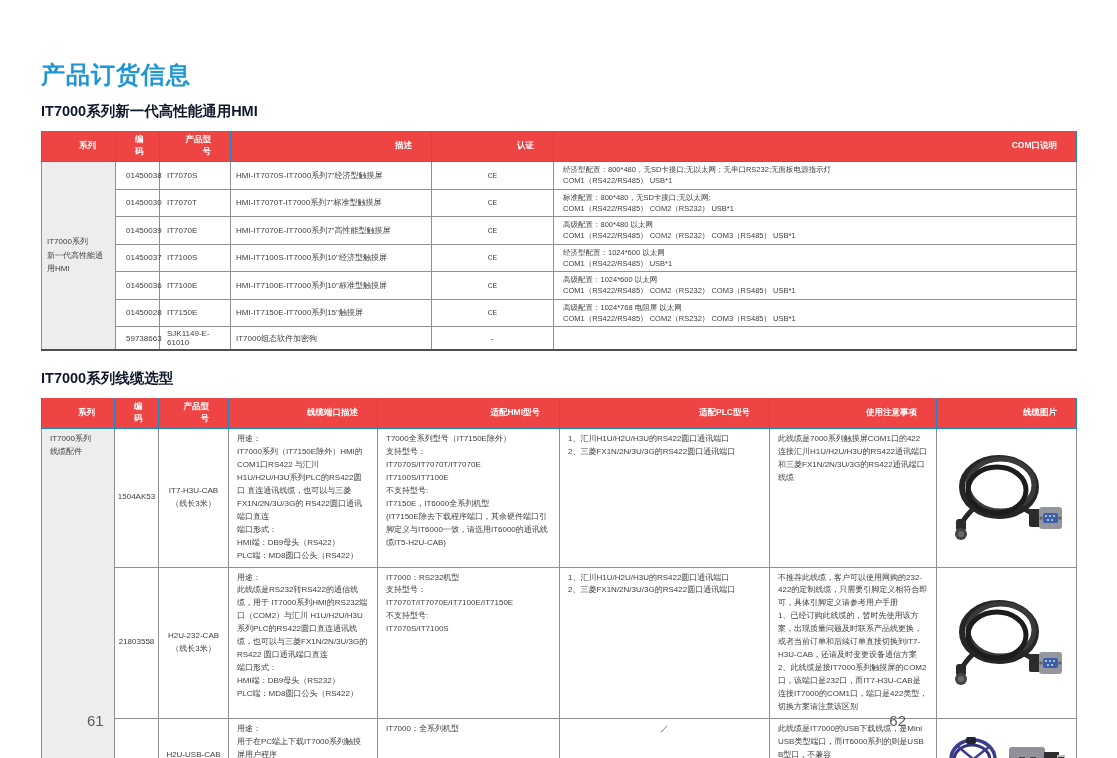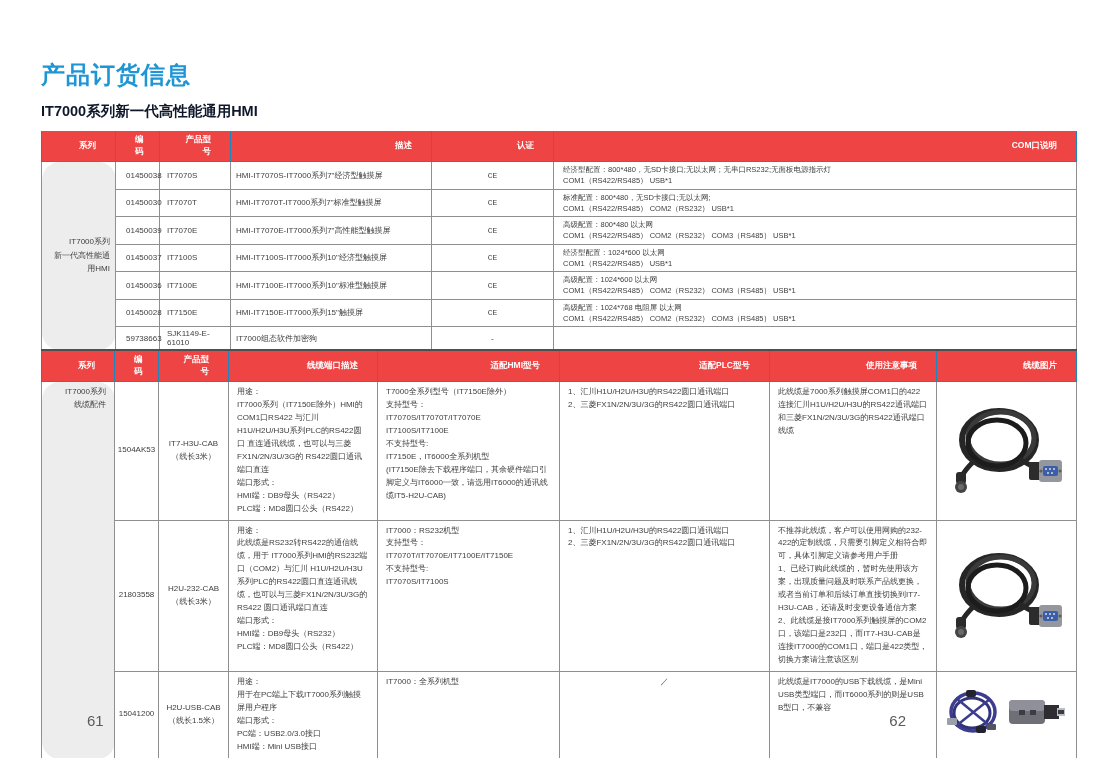--- a/index.html
+++ b/index.html
@@ -20,21 +20,21 @@
   }
   .t td { border: 1px solid #8f8f8f; font-size: 8px; padding: 2px 5px; vertical-align: middle; }
   .pre { white-space: pre-line; }
   .t1 tr.r { height: 21px; }
   .t1 .code { padding-left: 10px; }
   .t1 .model { padding-left: 7px; }
   .t1 .desc { padding-left: 5px; }
   .t1 .cert { text-align: center; font-family: Liberation Mono, monospace; }
   .t1 .com { font-size: 7.5px; line-height: 1.5; padding: 2px 9px; }
   .series {
-    background: #ededed; text-align: right; font-size: 8px; line-height: 1.7; color: #3d3d3d; border-radius: 18px;
+    background: #ededed; text-align: left; font-size: 8px; line-height: 1.7; color: #3d3d3d;
   }
   .t2 td { vertical-align: top; line-height: 1.62; padding: 4px 8px; }
   .t2 .code, .t2 .model { vertical-align: middle; text-align: center; padding: 2px 2px; }
   .t2 tr.cr1 { height: 129px; }
   .t2 tr.cr2 { height: 139px; }
   .t2 tr.cr3 { height: 72px; }
   .t2 .plc-slash { text-align: center; }
   .t2 .img-cell { text-align: center; vertical-align: middle; padding: 2px; }
   .pageno { position: absolute; top: 712px; font-size: 15px; color: #5a5a5a; padding-left: 46px; }
   .pageno.left { left: 41px; }
@@ -122,20 +122,21 @@
       <tr class="r">
         <td class="code">59738663</td>
         <td class="model">SJK1149-E-61010</td>
         <td class="desc">IT7000组态软件加密狗</td>
         <td class="cert">-</td>
         <td class="com pre"></td>
       </tr>
     </tbody>
   </table>
 
+  <h2 class="section-title second">IT7000系列线缆选型</h2>
 
   <table class="t t2">
     <colgroup>
       <col style="width:73px">
         <col style="width:44px">
         <col style="width:70px">
         <col style="width:149px">
       <col style="width:182px">
         <col style="width:210px">
         <col style="width:167px">

